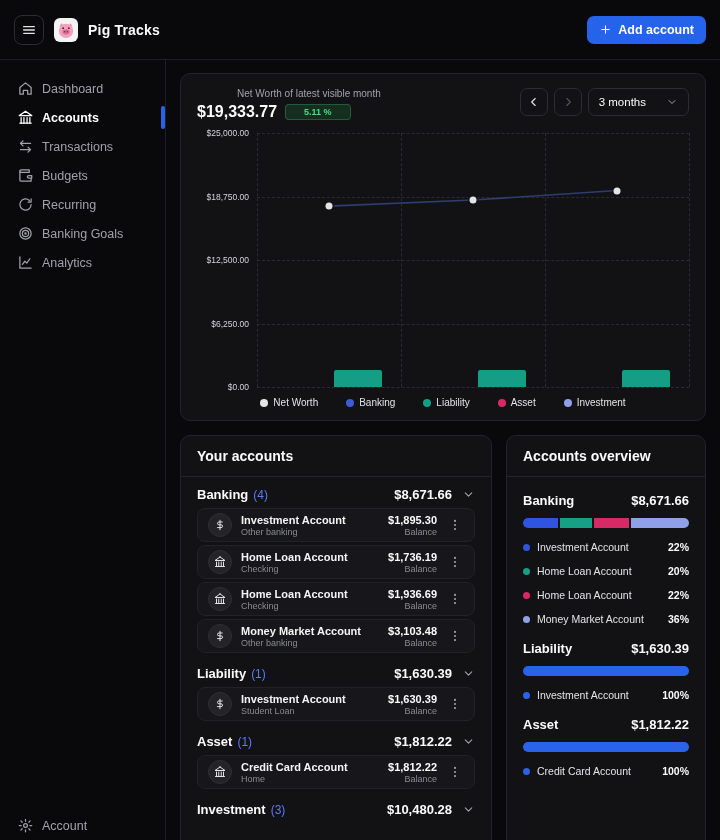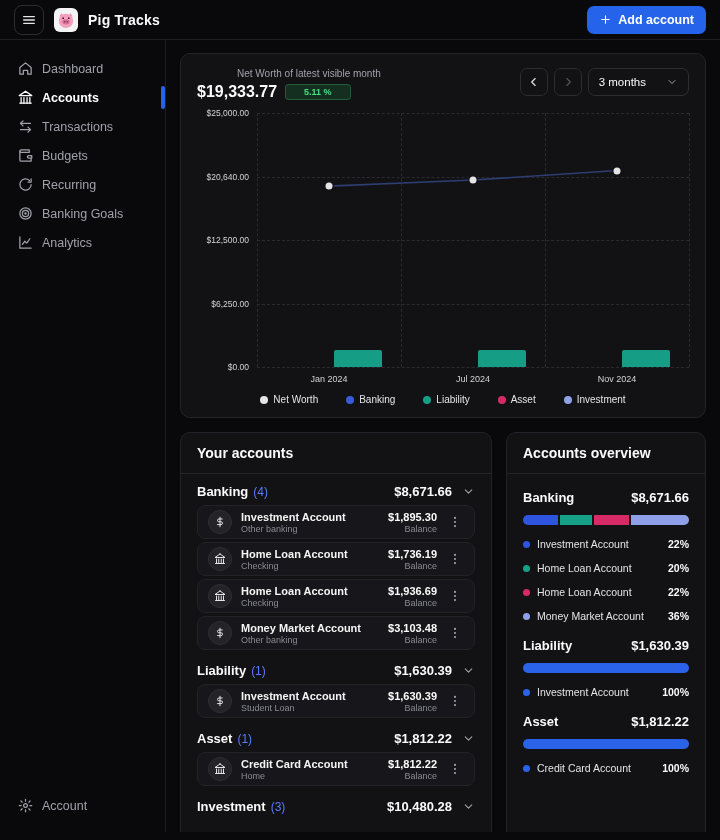--- a/index.html
+++ b/index.html
@@ -1,21 +1,21 @@
 <!DOCTYPE html>
 <html><head>
 <meta charset="utf-8">
 <style>
   * { margin:0; padding:0; box-sizing:border-box; }
   html,body { width:720px; height:840px; overflow:hidden; background:#09090b; color:#fafafa;
               font-family:"Liberation Sans", sans-serif; }
   svg { display:block; }
 
   
-  .topbar { height:40px; display:flex; align-items:center; gap:10px; padding:8px 14px;
+  .topbar { height:60px; display:flex; align-items:center; gap:10px; padding:8px 14px;
             border-bottom:1px solid #1f1f23; }
   .iconbtn { width:30px; height:30px; display:flex; align-items:center; justify-content:center;
              background:transparent; border:1px solid #2c2c31; border-radius:8px; color:#e4e4e7; cursor:pointer; }
   .logo-tile { width:24px; height:24px; border-radius:6px; background:#f4f4f5;
                display:flex; align-items:center; justify-content:center; overflow:hidden; }
   .app-title { font-size:14px; font-weight:700; letter-spacing:.2px; }
   .spacer { flex:1; }
   .btn-primary { display:flex; align-items:center; gap:6px; background:#2563eb; color:#fff;
                  font-size:12.5px; font-weight:700; padding:7px 12px; border:none; border-radius:7px;
                  cursor:pointer; font-family:inherit; }
@@ -234,21 +234,21 @@
             <svg class="group-chevron" width="12" height="12" viewBox="0 0 24 24" fill="none" stroke="currentColor" stroke-width="2" stroke-linecap="round" stroke-linejoin="round">
                 <path d="m6 9 6 6 6-6"></path>
               </svg>
           </div>
         </div>
       </div>
 
       <div class="chart-body">
         <div class="y-axis">
             <div class="y-tick" style="top:0%">$25,000.00</div>
-            <div class="y-tick" style="top:25%">$20,640.00</div>
+            <div class="y-tick" style="top:25%">$18,750.00</div>
             <div class="y-tick" style="top:50%">$12,500.00</div>
             <div class="y-tick" style="top:75%">$6,250.00</div>
             <div class="y-tick" style="top:100%">$0.00</div>
           </div>
         <div class="plot">
             <div class="hgrid" style="top:0%"></div>
             <div class="hgrid" style="top:25%"></div>
             <div class="hgrid" style="top:50%"></div>
             <div class="hgrid" style="top:75%"></div>
             <div class="hgrid" style="top:100%"></div>
@@ -283,25 +283,20 @@
               </div>
             </div>
             <svg class="line-svg" viewBox="0 0 100 100" preserveAspectRatio="none">
               <polyline points="16.666666666666664,28.799999999999997 50,26.400000000000006 83.33333333333334,22.664919999999995" fill="none" stroke="#2e3d72" stroke-width="1.6" vector-effect="non-scaling-stroke"></polyline>
             </svg>
             <div class="line-dot" style="left:16.666666666666664%;top:28.799999999999997%;background:#e4e4e7"></div>
             <div class="line-dot" style="left:50%;top:26.400000000000006%;background:#e4e4e7"></div>
             <div class="line-dot" style="left:83.33333333333334%;top:22.664919999999995%;background:#e4e4e7"></div>
           </div>
       </div>
-      <div class="x-axis">
-          <div class="x-label">Jan 2024</div>
-          <div class="x-label">Jul 2024</div>
-          <div class="x-label">Nov 2024</div>
-        </div>
       <div class="legend">
           <div class="legend-item">
             <span class="legend-dot" style="background:#e4e4e7"></span>
             <span>Net Worth</span>
           </div>
           <div class="legend-item">
             <span class="legend-dot" style="background:#3b5bdb"></span>
             <span>Banking</span>
           </div>
           <div class="legend-item">

